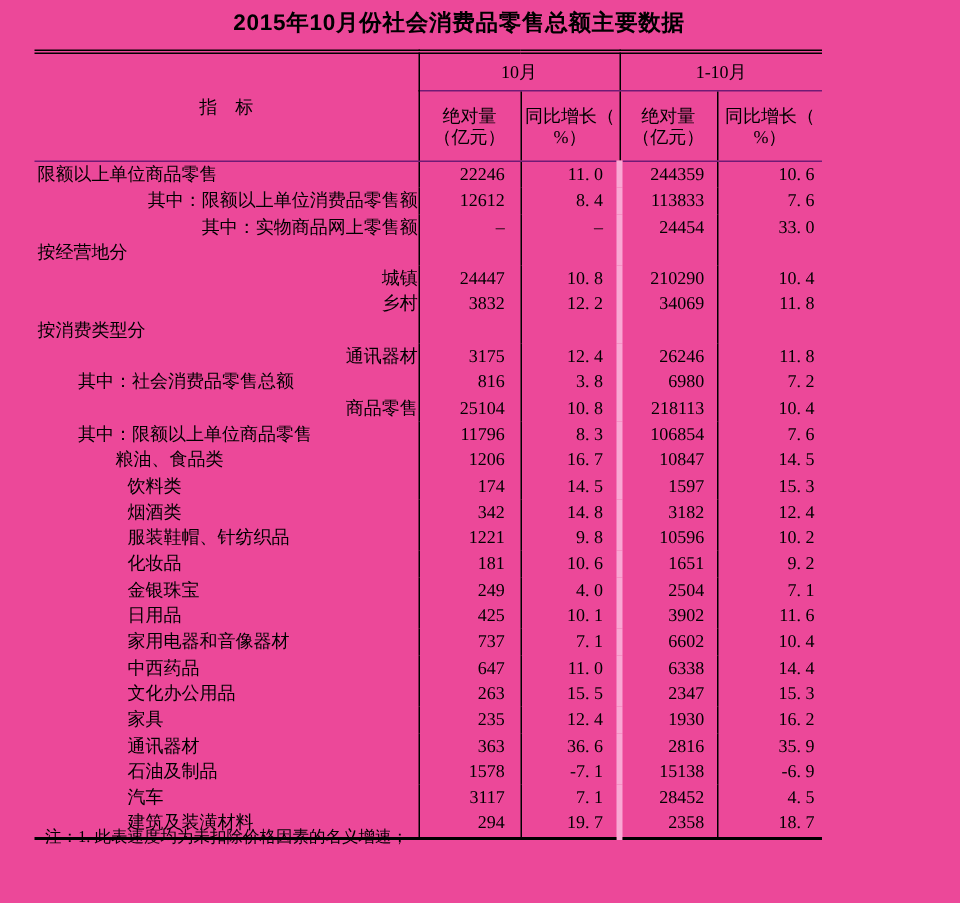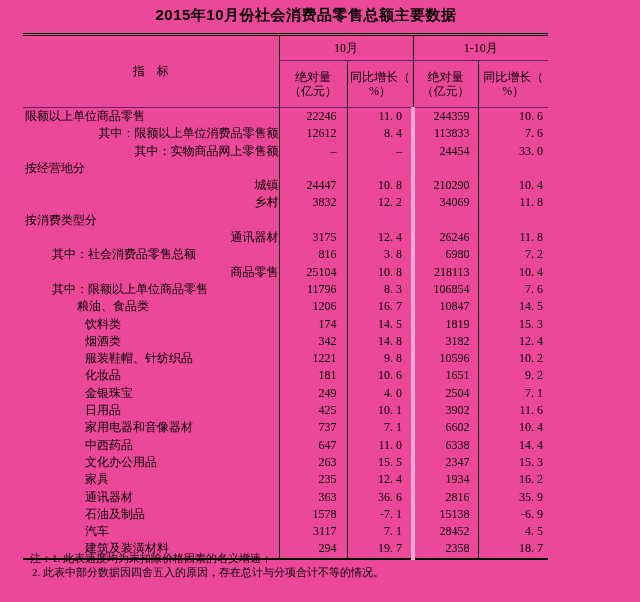--- a/index.html
+++ b/index.html
@@ -165,21 +165,21 @@
           <td class="c0 ind3">粮油、食品类</td>
           <td class="cv c1">1206</td>
           <td class="cv c2">16. 7</td>
           <td class="cv c3">10847</td>
           <td class="cv c4">14. 5</td>
         </tr>
         <tr>
           <td class="c0 ind4">饮料类</td>
           <td class="cv c1">174</td>
           <td class="cv c2">14. 5</td>
-          <td class="cv c3">1819</td>
+          <td class="cv c3">1597</td>
           <td class="cv c4">15. 3</td>
         </tr>
         <tr>
           <td class="c0 ind4">烟酒类</td>
           <td class="cv c1">342</td>
           <td class="cv c2">14. 8</td>
           <td class="cv c3">3182</td>
           <td class="cv c4">12. 4</td>
         </tr>
         <tr>
@@ -228,21 +228,21 @@
           <td class="c0 ind4">文化办公用品</td>
           <td class="cv c1">263</td>
           <td class="cv c2">15. 5</td>
           <td class="cv c3">2347</td>
           <td class="cv c4">15. 3</td>
         </tr>
         <tr>
           <td class="c0 ind4">家具</td>
           <td class="cv c1">235</td>
           <td class="cv c2">12. 4</td>
-          <td class="cv c3">1934</td>
+          <td class="cv c3">1930</td>
           <td class="cv c4">16. 2</td>
         </tr>
         <tr>
           <td class="c0 ind4">通讯器材</td>
           <td class="cv c1">363</td>
           <td class="cv c2">36. 6</td>
           <td class="cv c3">2816</td>
           <td class="cv c4">35. 9</td>
         </tr>
         <tr>
@@ -264,16 +264,15 @@
           <td class="cv c1">294</td>
           <td class="cv c2">19. 7</td>
           <td class="cv c3">2358</td>
           <td class="cv c4">18. 7</td>
         </tr>
       </tbody>
   </table>
 
   <div class="notes">
     <div>注：1. 此表速度均为未扣除价格因素的名义增速；</div>
-    <div class="note2">2. 此表中部分数据因四舍五入的原因，存在总计与分项合计不等的情况。</div>
   </div>
 
 </div>
 
 </body></html>

